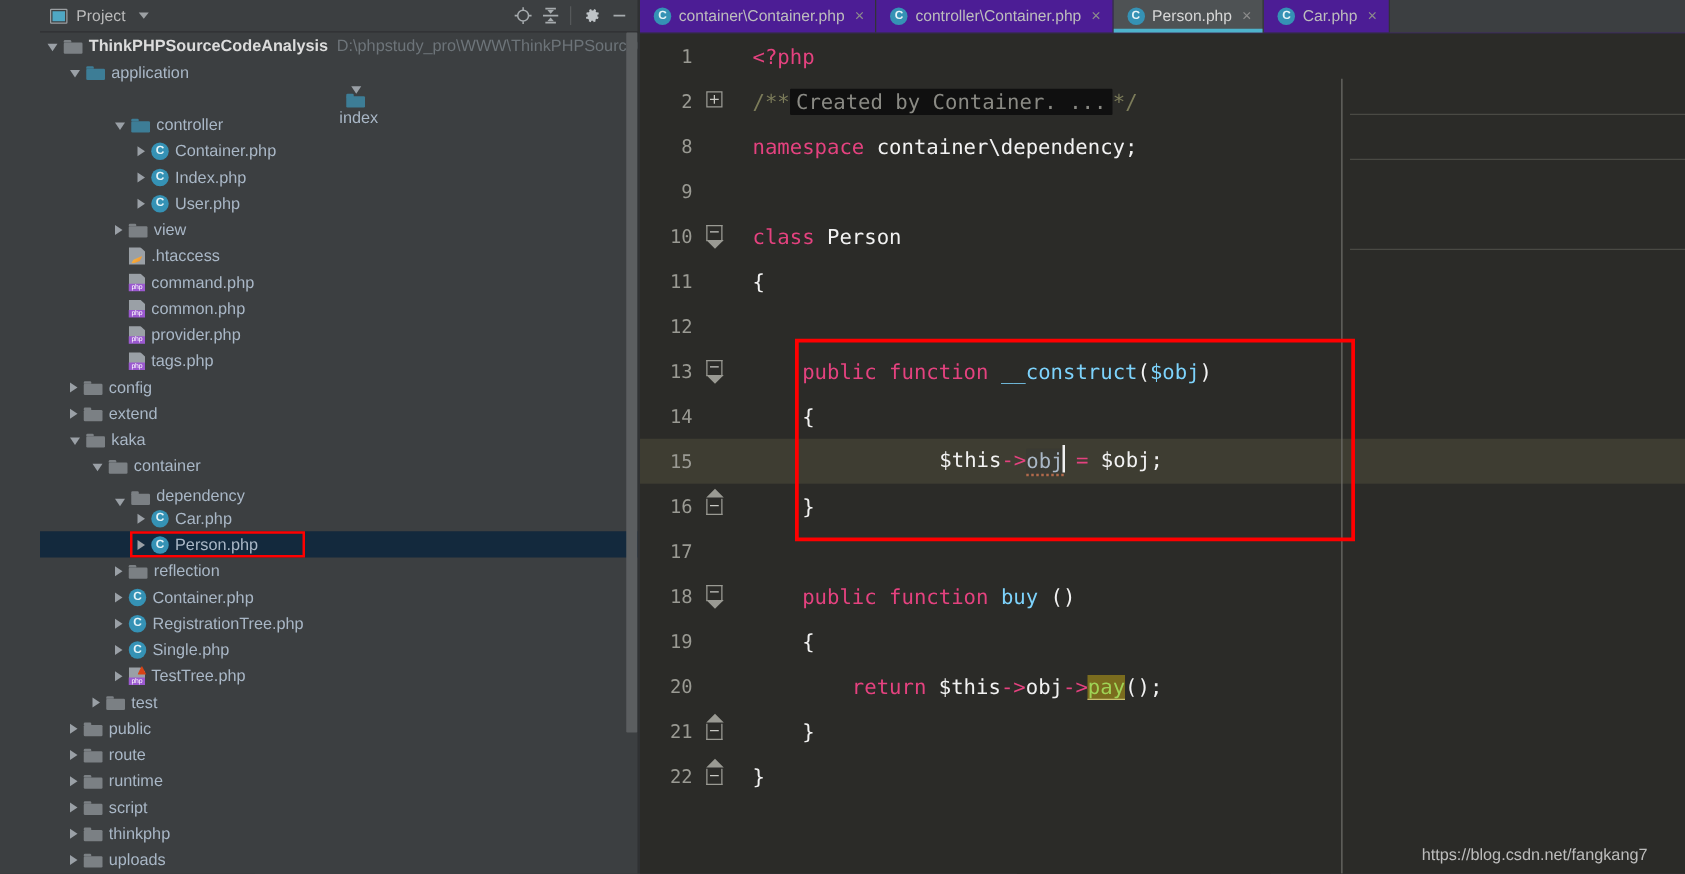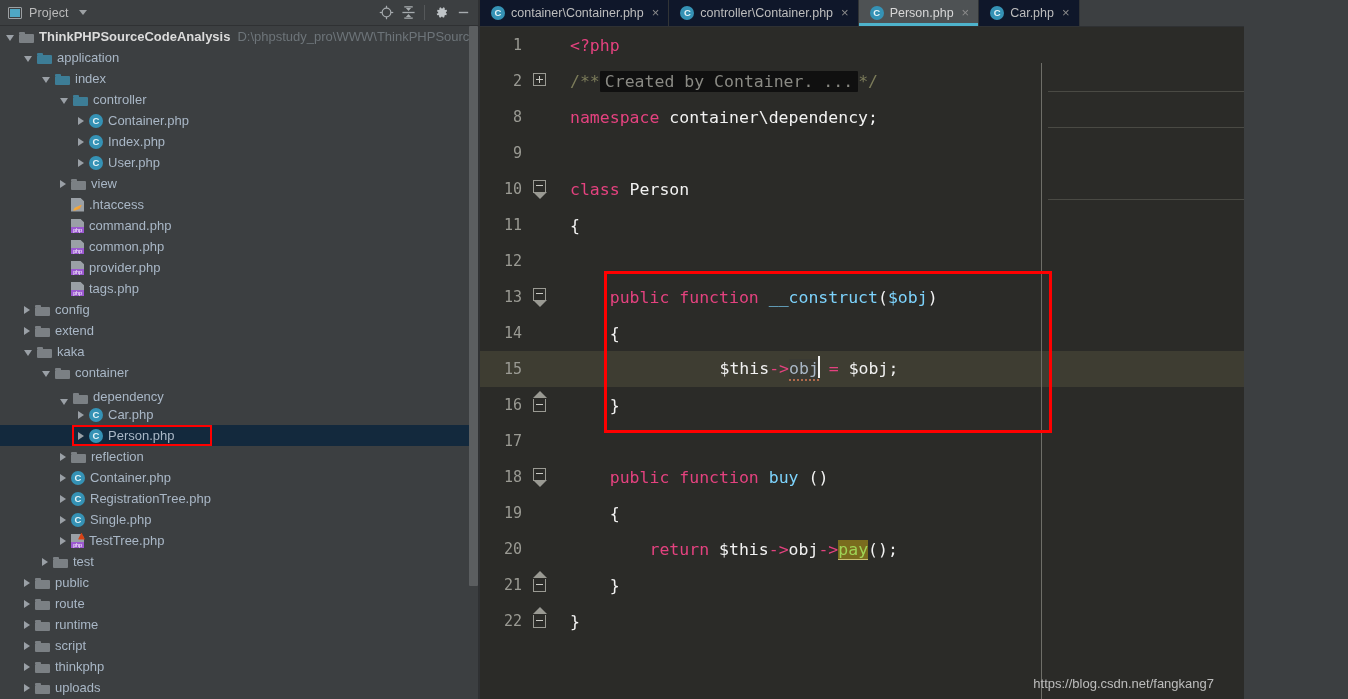--- a/index.html
+++ b/index.html
@@ -3,21 +3,21 @@
 <meta charset="utf-8">
 <style>
   * { box-sizing: border-box; margin: 0; padding: 0; }
   html, body {
     width: 1348px; height: 699px;
     background: #3C3F41;
     font-family: "Liberation Sans", sans-serif;
     overflow: hidden;
     -webkit-font-smoothing: antialiased;
   }
-  #app { position: relative; width: 1244px; height: 699px; display: flex; }
+  #app { position: relative; width: 1348px; height: 699px; display: flex; padding-left: 32px; }
 
   
   #sidebar {
     width: 480px; height: 699px;
     background: #3C3F41;
     position: relative;
     flex: 0 0 480px;
     overflow: hidden;
   }
   #tool-header {
@@ -146,21 +146,21 @@
   #sb-splitter {
     position: absolute; top: 0; right: 0; width: 2px; height: 699px; background: #2F3133;
   }
 
   
   #editor-pane {
     flex: 1 1 auto; position: relative;
     background: #2B2B28; height: 699px; overflow: hidden;
   }
   #tabs {
-    height: 27px; background: #0f172a; display: flex; align-items: stretch;
+    height: 27px; background: #4c1d95; display: flex; align-items: stretch;
     border-bottom: 1px solid #2F3133; position: relative;
   }
   .tab {
     display: flex; align-items: center; gap: 6px;
     padding: 0 9px 0 11px; cursor: pointer; position: relative;
     border-right: 1px solid #313436;
   }
   .tab.active { background: #4E5254; }
   .tab.active::after {
     content: ""; position: absolute; left: 0; right: 0; bottom: 0; height: 3px;
@@ -330,21 +330,21 @@
           <span class="arrow open"></span>
           <span class="ico folder"></span>
           <span class="lbl root">ThinkPHPSourceCodeAnalysis</span>
           <span class="lbl path">D:\phpstudy_pro\WWW\ThinkPHPSourceCo</span>
         </div>
         <div class="row" style="padding-left: 24px;">
           <span class="arrow open"></span>
           <span class="ico folder teal"></span>
           <span class="lbl">application</span>
         </div>
-        <div class="row" style="padding-left: 42px;">
+        <div class="row" style="padding-left: 42px; flex-direction: column;">
           <span class="arrow open"></span>
           <span class="ico folder teal"></span>
           <span class="lbl">index</span>
         </div>
         <div class="row" style="padding-left: 60px;">
           <span class="arrow open"></span>
           <span class="ico folder teal"></span>
           <span class="lbl">controller</span>
         </div>
         <div class="row" style="padding-left: 78px;">

